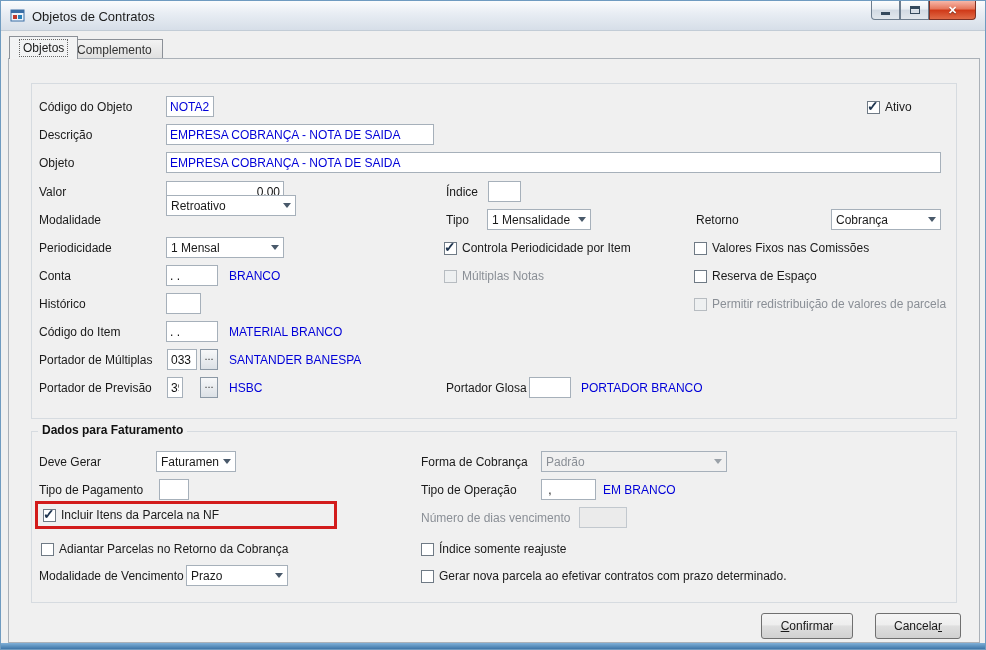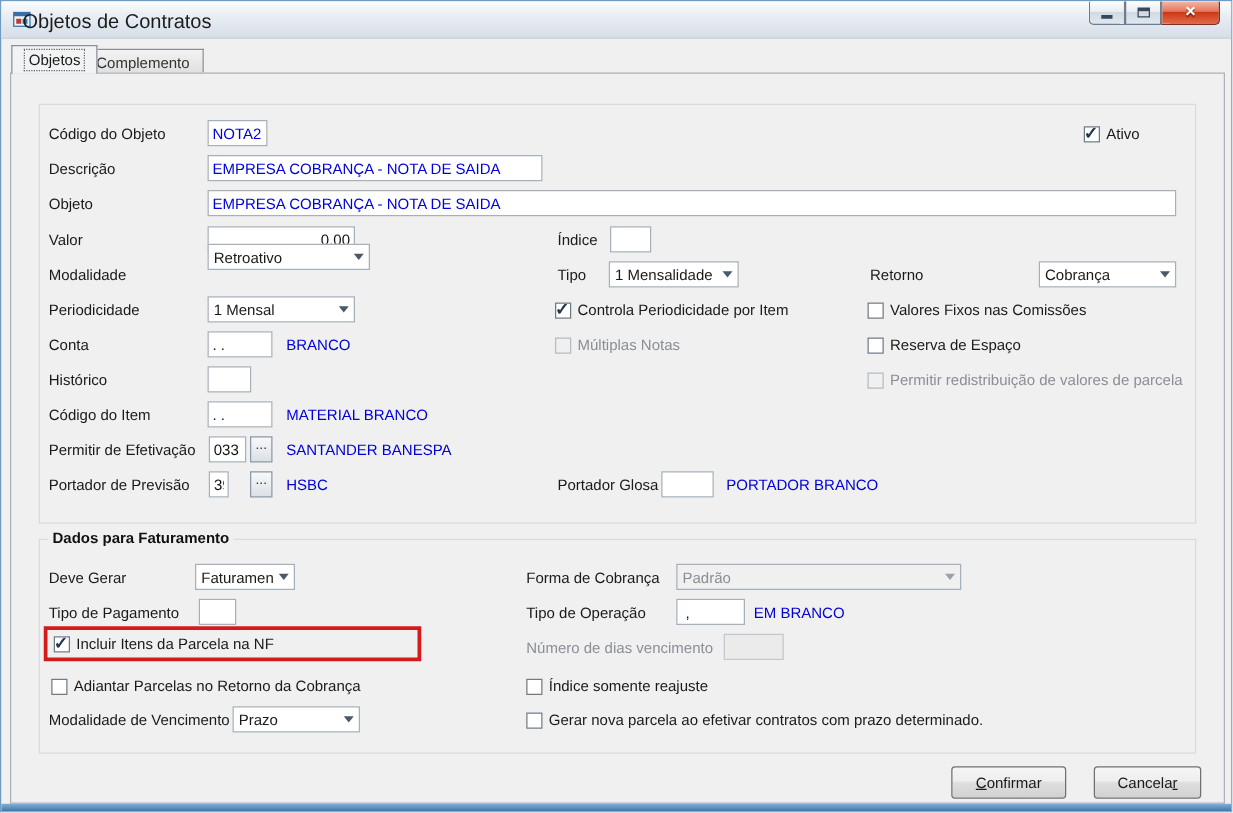--- a/index.html
+++ b/index.html
@@ -6,21 +6,21 @@
   html,body { background:#ffffff; }
   .window{
     position:relative; width:986px; height:650px; overflow:hidden;
     font-family:"Liberation Sans", sans-serif; font-size:12px; color:#1a1a1a;
     background:#f0f0f0; border:1px solid #6f9bc0;
   }
   
   .titlebar{ position:absolute; left:0; top:0; right:0; height:30px;
     background:linear-gradient(#fbfcfd,#e9eef4 40%,#d6dee8); border-bottom:1px solid #c2ccd6; }
   .title-icon{ position:absolute; left:9px; top:7px; width:16px; height:16px; }
-  .title-text{ position:absolute; left:17px; top:8px; font-size:16px; color:#1c1c1c; white-space:nowrap; }
+  .title-text{ position:absolute; left:31px; top:8px; font-size:13px; color:#1c1c1c; white-space:nowrap; }
   .cap-btns{ position:absolute; top:0; right:9px; display:flex; }
   .cap-btn{ width:29px; height:19px; border:1px solid #6c7d8e; border-top:none;
     background:linear-gradient(#fdfefe,#e9eef3 45%,#d1dae3 50%,#e1e7ed);
     display:flex; align-items:center; justify-content:center; cursor:default; }
   .cap-btn.min{ border-radius:0 0 0 4px; }
   .cap-btn.close{ width:47px; border-radius:0 0 4px 0;
     background:linear-gradient(#f7b7a8,#e5755a 45%,#cf3817 50%,#e06a47); border-color:#7e3023; }
   .g-min{ width:9px; height:3px; background:#34495c; margin-top:7px; }
   .g-max{ width:10px; height:8px; border:1px solid #34495c; border-top-width:3px; background:transparent; }
   .g-close{ color:#fff; font-size:11px; font-weight:bold; line-height:17px; text-shadow:0 1px 1px rgba(0,0,0,.45); }
@@ -177,21 +177,21 @@
   <input class="tb" style="left: 165px; top: 292px; width: 35px;" value="">
   <div class="cb dis" style="left:693px;top:293px">
     <span class="box"></span>
     <span>Permitir redistribuição de valores de parcela</span>
   </div>
 
   <span class="lbl" style="left:38px;top:321px">Código do Item</span>
   <input class="tb" style="left: 165px; top: 320px; width: 52px;" value=". .">
   <span class="hint" style="left:228px;top:321px">MATERIAL BRANCO</span>
 
-  <span class="lbl" style="left:38px;top:349px">Permitir de Efetivação</span>
+  <span class="lbl" style="left:38px;top:349px">Portador de Múltiplas</span>
   <input class="tb" style="left: 166px; top: 348px; width: 30px;" value="033">
   <div class="browse" style="left:199px;top:348px">...</div>
   <span class="hint" style="left:228px;top:349px">SANTANDER BANESPA</span>
 
   <span class="lbl" style="left:38px;top:377px">Portador de Previsão</span>
   <input class="tb" style="left: 166px; top: 376px; width: 16px;" value="399">
   <div class="browse" style="left:199px;top:376px">...</div>
   <span class="hint" style="left:228px;top:377px">HSBC</span>
   <span class="lbl" style="left:445px;top:377px">Portador Glosa</span>
   <input class="tb" style="left: 528px; top: 376px; width: 42px;" value="">
@@ -202,21 +202,21 @@
   </div>
 
   <span class="lbl" style="left:38px;top:451px">Deve Gerar</span>
   <div class="combo" style="left:155px;top:450px;width:80px">
     <span class="combo-txt">Faturamento</span>
     <span class="combo-btn">
         <span class="arr"></span>
       </span>
   </div>
   <span class="lbl" style="left:420px;top:451px">Forma de Cobrança</span>
-  <div class="combo dis" style="left:540px;top:450px;width:228px">
+  <div class="combo dis" style="left:540px;top:450px;width:186px">
     <span class="combo-txt">Padrão</span>
     <span class="combo-btn">
         <span class="arr"></span>
       </span>
   </div>
 
   <span class="lbl" style="left:38px;top:479px">Tipo de Pagamento</span>
   <input class="tb" style="left: 158px; top: 478px; width: 30px;" value="">
   <span class="lbl" style="left:420px;top:479px">Tipo de Operação</span>
   <input class="tb" style="left: 540px; top: 478px; width: 55px;" value=" , ">

